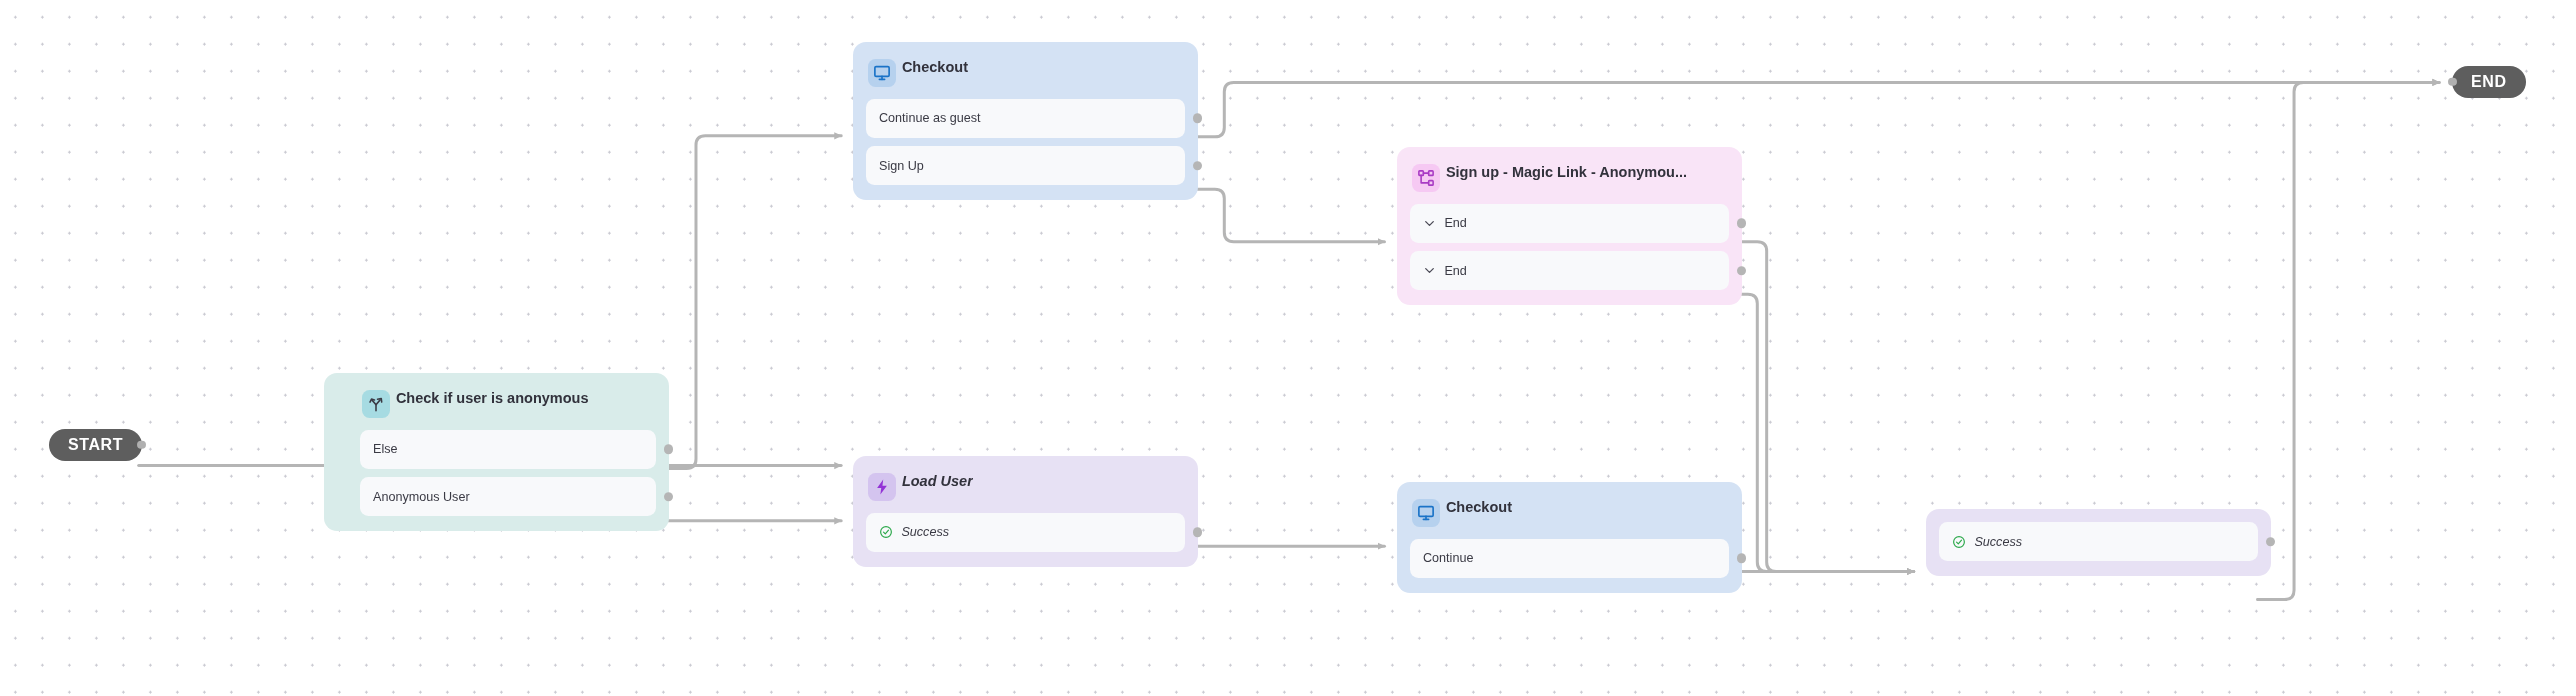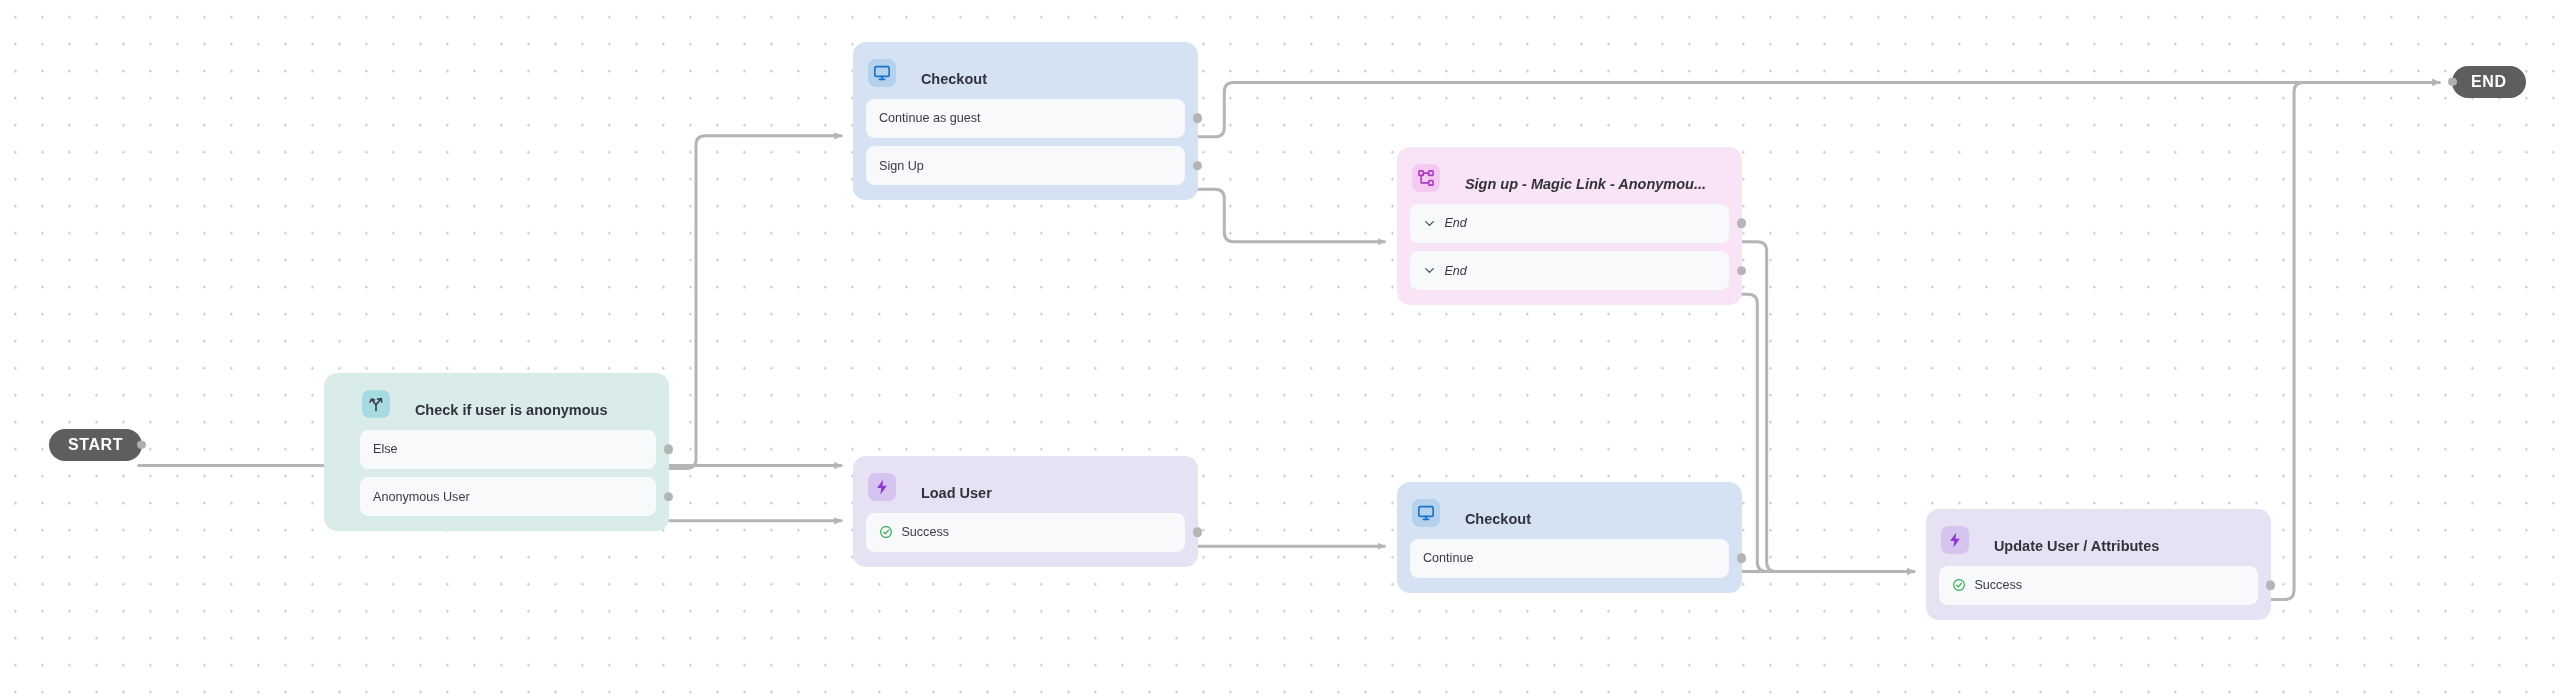--- a/index.html
+++ b/index.html
@@ -91,22 +91,22 @@
   .node.stacked::after {
     left: 12px;
     right: -12px;
     top: 12px;
     bottom: -12px;
     opacity: 0.55;
   }
 
   .node-header {
     display: flex;
-    align-items: flex-end;
-    gap: 25px;
+    align-items: flex-start;
+    gap: 6px;
     padding: 3.7px 1.9px 12px 1.9px;
   }
   .node-icon {
     width: 28px;
     height: 28px;
     border-radius: 7.5px;
     display: flex;
     align-items: center;
     justify-content: center;
     flex: 0 0 auto;
@@ -156,23 +156,23 @@
     display: flex;
     align-items: center;
     justify-content: center;
   }
 
   
   .theme-blue   { background: #d4e2f4; }
   .theme-blue   .node-icon { background: #b6d1ee; }
   .theme-teal   { background: #d9ecea; padding-left: 36px; }
   .theme-teal   .node-icon { background: #a6dbe2; }
-  .theme-pink   { background: #f9e4f7; font-style: italic; }
+  .theme-pink   { background: #f9e4f7; }
   .theme-pink   .node-icon { background: #f6c9f3; }
-  .theme-purple { background: #e7e1f4; }
+  .theme-purple { background: #e7e1f4; font-style: italic; }
   .theme-purple .node-icon { background: #d4c4ef; }
 </style>
 </head>
 <body>
 
 <div id="canvas">
 
   <svg id="edges" viewBox="0 0 2750 744">
     <defs>
       <marker id="arrow" markerWidth="9" markerHeight="9" refX="7.4" refY="4.5" orient="auto" markerUnits="userSpaceOnUse">
@@ -319,28 +319,20 @@
       </span>
       <span class="node-title">Checkout</span>
     </div>
     <div class="port-row">
       <span class="port-label">Continue</span>
       <span class="port-dot"></span>
     </div>
   </div>
 
   <div class="node theme-purple" style="left:1926px; top:509px; width:345px;">
-    <div class="node-header">
-      <span class="node-icon">
-        <svg width="18" height="18" viewBox="0 0 24 24" fill="#9333d6" stroke="none">
-          <polygon points="13.6,2 5.5,13.4 11,13.4 9.8,22 18.5,10.2 12.6,10.2"></polygon>
-        </svg>
-      </span>
-      <span class="node-title">Update User / Attributes</span>
-    </div>
     <div class="port-row">
       <span class="row-icon">
         <svg width="14" height="14" viewBox="0 0 24 24" fill="none" stroke="#2ba84a" stroke-width="2" stroke-linecap="round" stroke-linejoin="round">
           <circle cx="12" cy="12" r="9.2"></circle>
           <polyline points="7.8,12.2 10.8,15.2 16.3,8.8"></polyline>
         </svg>
       </span>
       <span class="port-label">Success</span>
       <span class="port-dot"></span>
     </div>

